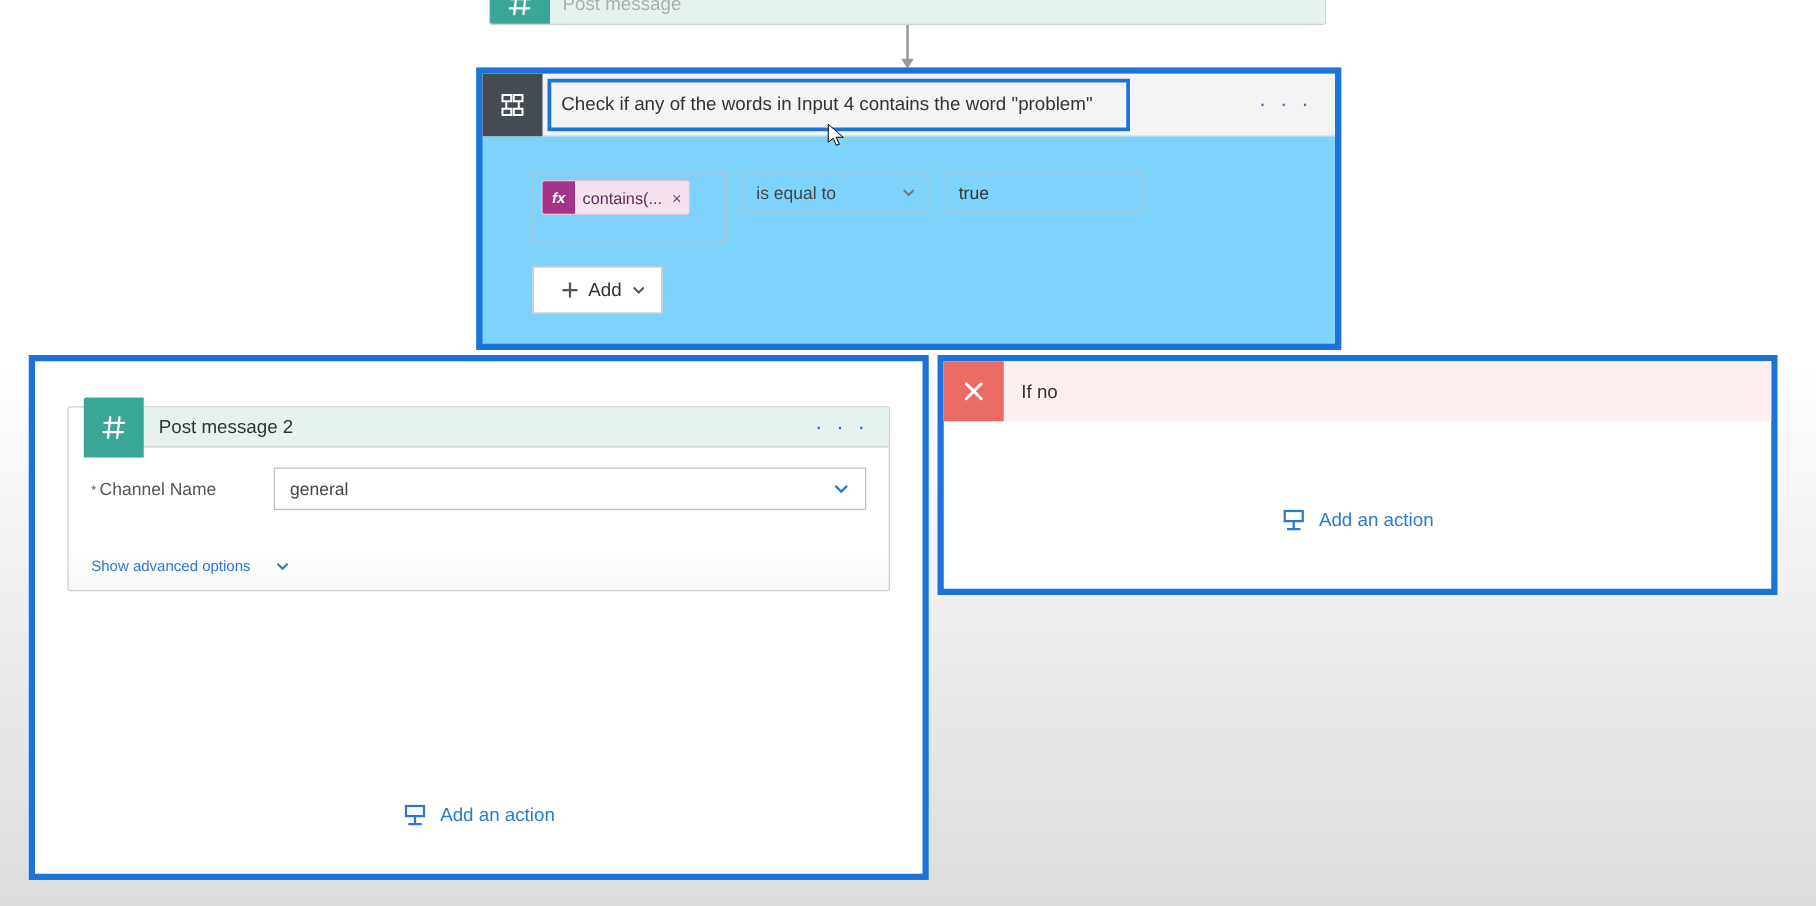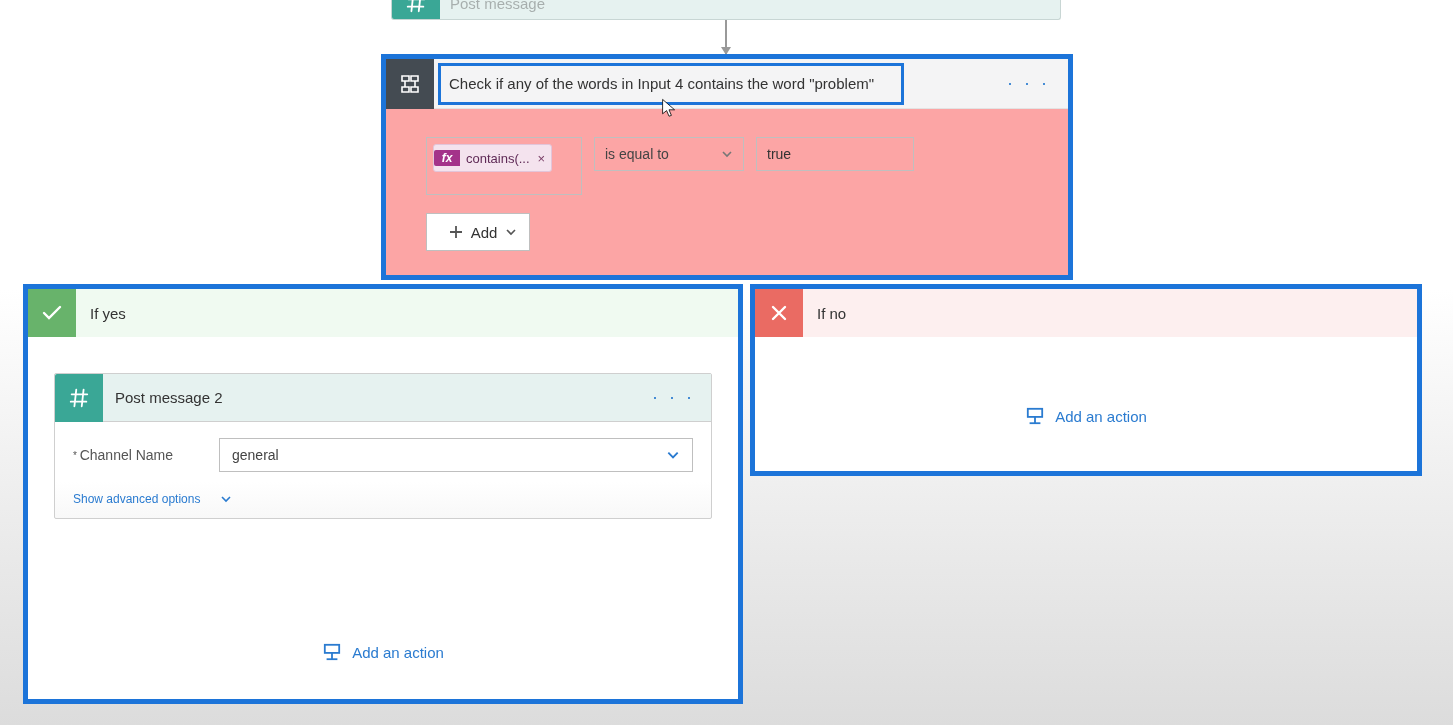--- a/index.html
+++ b/index.html
@@ -47,21 +47,21 @@
     border-left:5px solid transparent;
     border-right:5px solid transparent;
     border-top:8px solid #999;
   }
 
   
   .cond-wrap{
     position:absolute; left:381px; top:54px;
     width:692px; height:226px;
     border:5px solid #1c74d9;
-    background:#fca5a5;
+    background:#7dd3fc;
   }
   .cond-header{
     height:50px; display:flex; align-items:center;
     background:#f4f4f5;
     border-bottom:1px solid #e3e3e3;
   }
   .cond-header .cond-icon{
     width:48px; height:50px; background:#444b52;
     display:flex;align-items:center;justify-content:center;flex-shrink:0;
   }
@@ -94,21 +94,21 @@
   }
   .fx-pill{
     display:inline-flex; align-items:center;
     background:#f4e3ee; border:1px solid #e2c5da;
     border-radius:3px;
     height:28px; padding-right:6px;
     color:#5f2a56; font-size:13px;
     cursor:pointer;
   }
   .fx-pill .fx{
-    width:26px;height:16px;background:#a4338a;color:#fff;
+    width:26px;height:26px;background:#a4338a;color:#fff;
     display:flex;align-items:center;justify-content:center;
     font-style:italic;font-weight:600;border-radius:2px 0 0 2px;margin-right:6px;
     font-size:12px;
   }
   .fx-pill .x{ margin-left:8px;color:#7b4068;font-size:13px; }
   .op-select{
     width:150px;height:34px;border:1px solid #bfbfbf;
     display:flex;align-items:center;justify-content:space-between;
     padding:0 10px;color:#444;cursor:pointer;gap:32px;
   }
@@ -147,30 +147,30 @@
   .branch-title{ margin-left:14px; font-size:15px; color:#333; }
 
   
   .action-card{
     margin:36px 26px 0 26px;
     border:1px solid #cfcfcf; background:#fff;
     border-radius:2px;
     background:linear-gradient(to bottom,#fff 0%,#fff 75%,#f8f8f8 100%);
   }
   .action-header{
-    height:48px;display:flex;align-items:center;background:#e6f2f0;border-bottom:1px solid #cfcfcf;
+    height:32px;display:flex;align-items:center;background:#e6f2f0;border-bottom:1px solid #cfcfcf;margin-left:12px;
   }
   .action-header .icon-sq{
     width:48px;height:48px;background:#3aa796;display:flex;align-items:center;justify-content:center;border-radius:2px 0 0 0;
   }
   .action-header .title{ margin-left:12px;font-size:15px;color:#333; }
   .action-header .dots{ margin-left:auto;margin-right:16px;color:#2a7bd0;font-size:18px;letter-spacing:3px;cursor:pointer; }
 
   .action-body{ padding:16px 18px 12px 18px; }
-  .form-row{ display:flex;align-items:center;margin-bottom:14px; }
+  .form-row{ display:flex;align-items:center;margin-bottom:32px; }
   .form-row .lbl{ width:146px;color:#555;font-size:14px; }
   .form-row .lbl:before{ content:"* "; color:#555; font-size:10px; position:relative; top:-1px;}
   .field{
     flex:1; height:34px;border:1px solid #bfbfbf;
     display:flex;align-items:center;justify-content:space-between;
     padding:0 12px;color:#444;cursor:pointer;gap:13px;
   }
   .field.input{ cursor:text; justify-content:flex-start; }
   .adv{ color:#2a7bd0;font-size:12px;cursor:pointer;display:inline-flex;align-items:center;gap:20px;margin-top:6px; }
 
@@ -245,28 +245,20 @@
           </svg>
     </div>
   </div>
 </div>
 
 <svg class="cursor-ptr" viewBox="0 0 20 26">
   <path d="M2 1l0 18 5-4 3 7 3-1-3-7 7 0z" fill="#fff" stroke="#000" stroke-width="1"></path>
 </svg>
 
 <div class="branch yes">
-  <div class="branch-header">
-    <div class="status-sq">
-      <svg width="24" height="24" viewBox="0 0 24 24">
-            <path d="M4 12l5 5L20 6" stroke="#fff" stroke-width="2.4" fill="none" stroke-linecap="round"></path>
-          </svg>
-    </div>
-    <div class="branch-title">If yes</div>
-  </div>
 
   <div class="action-card">
     <div class="action-header">
       <div class="icon-sq">
         <svg class="hash-svg" width="22" height="22" viewBox="0 0 24 24">
               <path d="M9 3L7 21M17 3l-2 18M4 8h17M3 16h17" stroke="#fff" stroke-width="2" fill="none" stroke-linecap="round"></path>
             </svg>
       </div>
       <div class="title">Post message 2</div>
       <div class="dots">· · ·</div>

